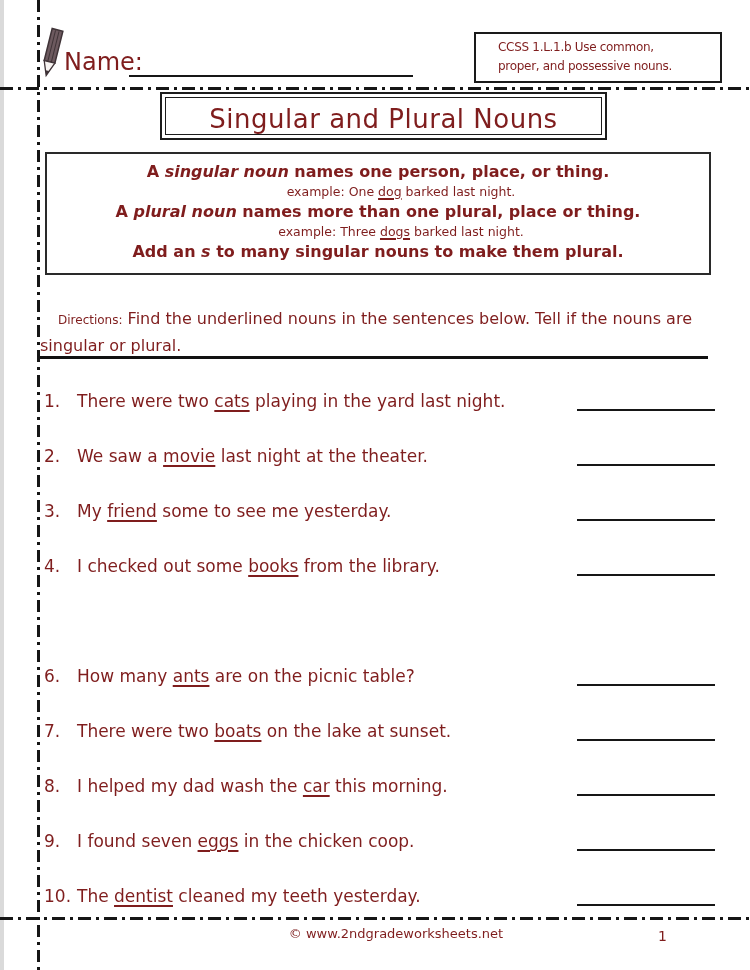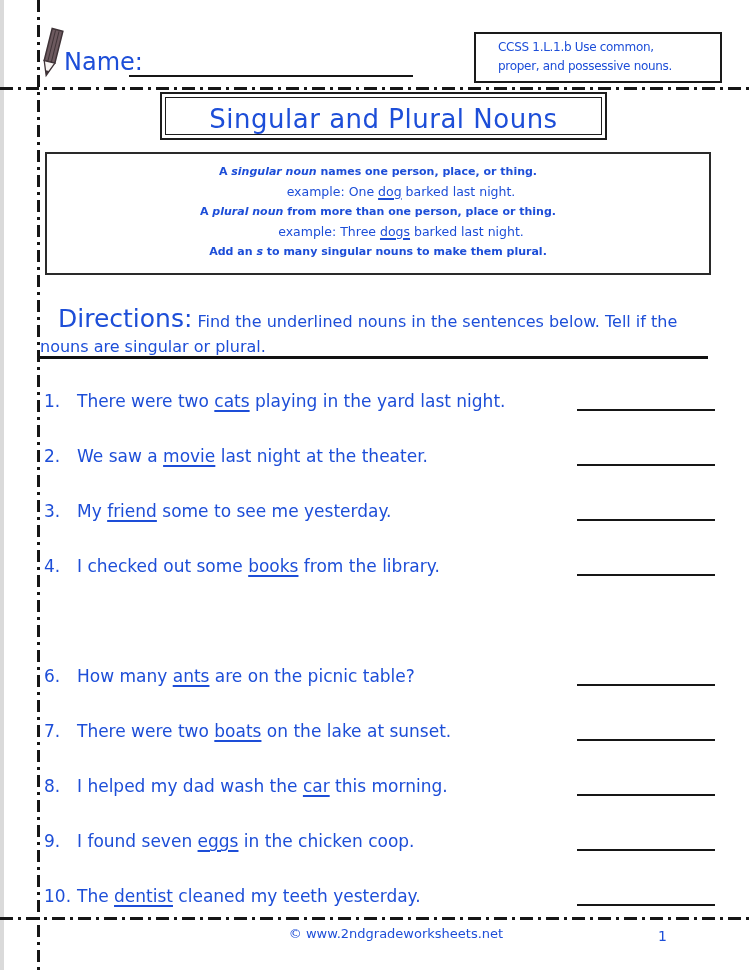--- a/index.html
+++ b/index.html
@@ -1,18 +1,18 @@
 <!DOCTYPE html>
 <html><head>
 <meta charset="utf-8">
 <style>
   html,body{margin:0;padding:0;background:#fff;}
   .canvas{
     position:relative;width:750px;height:970px;background:#ffffff;
-    font-family:"DejaVu Sans",sans-serif;color:#1d4ed8;overflow:hidden;
+    font-family:"DejaVu Sans",sans-serif;color:#7f1d1d;overflow:hidden;
   }
   
   .scan-edge{position:absolute;left:0;top:0;width:4px;height:970px;background:#dadada;}
   .v-dashdot{
     position:absolute;left:37px;top:0;width:3px;height:970px;
     background:repeating-linear-gradient(to bottom,#161616 0 12px,transparent 12px 17px,#161616 17px 20px,transparent 20px 25px);
   }
   .h-dashdot{
     position:absolute;left:0;width:750px;height:3px;
     background:repeating-linear-gradient(to right,#161616 0 13px,transparent 13px 18px,#161616 18px 21px,transparent 21px 26px);
@@ -32,29 +32,29 @@
   
   .title-box{position:absolute;left:160px;top:92px;width:447px;height:48px;box-sizing:border-box;border:2.5px solid #1c1c1c;padding:3px;}
   .title-inner{width:100%;height:100%;box-sizing:border-box;border:1.5px solid #1c1c1c;display:flex;align-items:flex-end;justify-content:center;}
   .title-text{font-size:26px;letter-spacing:0.5px;}
 
   
   .def-box{
     position:absolute;left:45px;top:152px;width:666px;height:123px;box-sizing:border-box;
     border:2px solid #2a2a2a;text-align:center;padding-top:8px;
   }
-  .def-line{font-size:11px;font-weight:bold;line-height:20px;}
+  .def-line{font-size:16px;font-weight:bold;line-height:20px;}
   .def-line.small{font-size:12.5px;font-weight:normal;line-height:20px;padding-left:46px;}
   .it{font-style:italic;}
   .un{text-decoration:underline;text-decoration-thickness:2px;text-underline-offset:3px;}
   .un-thin{text-decoration:underline;text-decoration-thickness:1.5px;text-underline-offset:2px;}
 
   
   .directions{position:absolute;left:40px;top:306px;width:668px;font-size:16px;line-height:25px;text-indent:18px;}
-  .directions .dir-label{font-size:25px;}
+  .directions .dir-label{font-size:12px;}
   .dir-rule{position:absolute;left:40px;top:356px;width:668px;height:3px;background:#111;}
 
   
   .item-row{position:absolute;left:44px;width:671px;height:26px;font-size:17px;line-height:26px;white-space:nowrap;}
   .item-row .num{display:inline-block;min-width:33px;}
   .item-row .blank{position:absolute;right:0;bottom:3px;width:138px;height:0;border-bottom:2px solid #161616;}
 
   
   .footer-credit{position:absolute;left:0;right:0;top:926px;text-align:center;font-size:13px;padding-left:42px;}
   .page-number{position:absolute;left:658px;top:928px;font-size:14px;}
@@ -86,21 +86,21 @@
 
   <div class="title-box">
     <div class="title-inner">
       <span class="title-text">Singular and Plural Nouns</span>
     </div>
   </div>
 
   <div class="def-box">
     <div class="def-line"><span>A </span><span class="it">singular noun</span><span> names one person, place, or thing.</span></div>
     <div class="def-line small"><span>example: One </span><span class="un-thin">dog</span><span> barked last night.</span></div>
-    <div class="def-line"><span>A </span><span class="it">plural noun</span><span> from more than one person, place or thing.</span></div>
+    <div class="def-line"><span>A </span><span class="it">plural noun</span><span> names more than one plural, place or thing.</span></div>
     <div class="def-line small"><span>example: Three </span><span class="un-thin">dogs</span><span> barked last night.</span></div>
     <div class="def-line"><span>Add an </span><span class="it">s</span><span> to many singular nouns to make them plural.</span></div>
   </div>
 
   <div class="directions">
     <span class="dir-label">Directions:</span><span> Find the underlined nouns in the sentences below.  Tell if the nouns are singular or plural.</span>
   </div>
   <div class="dir-rule"></div>
 
   <div class="item-row" style="top:388px">

